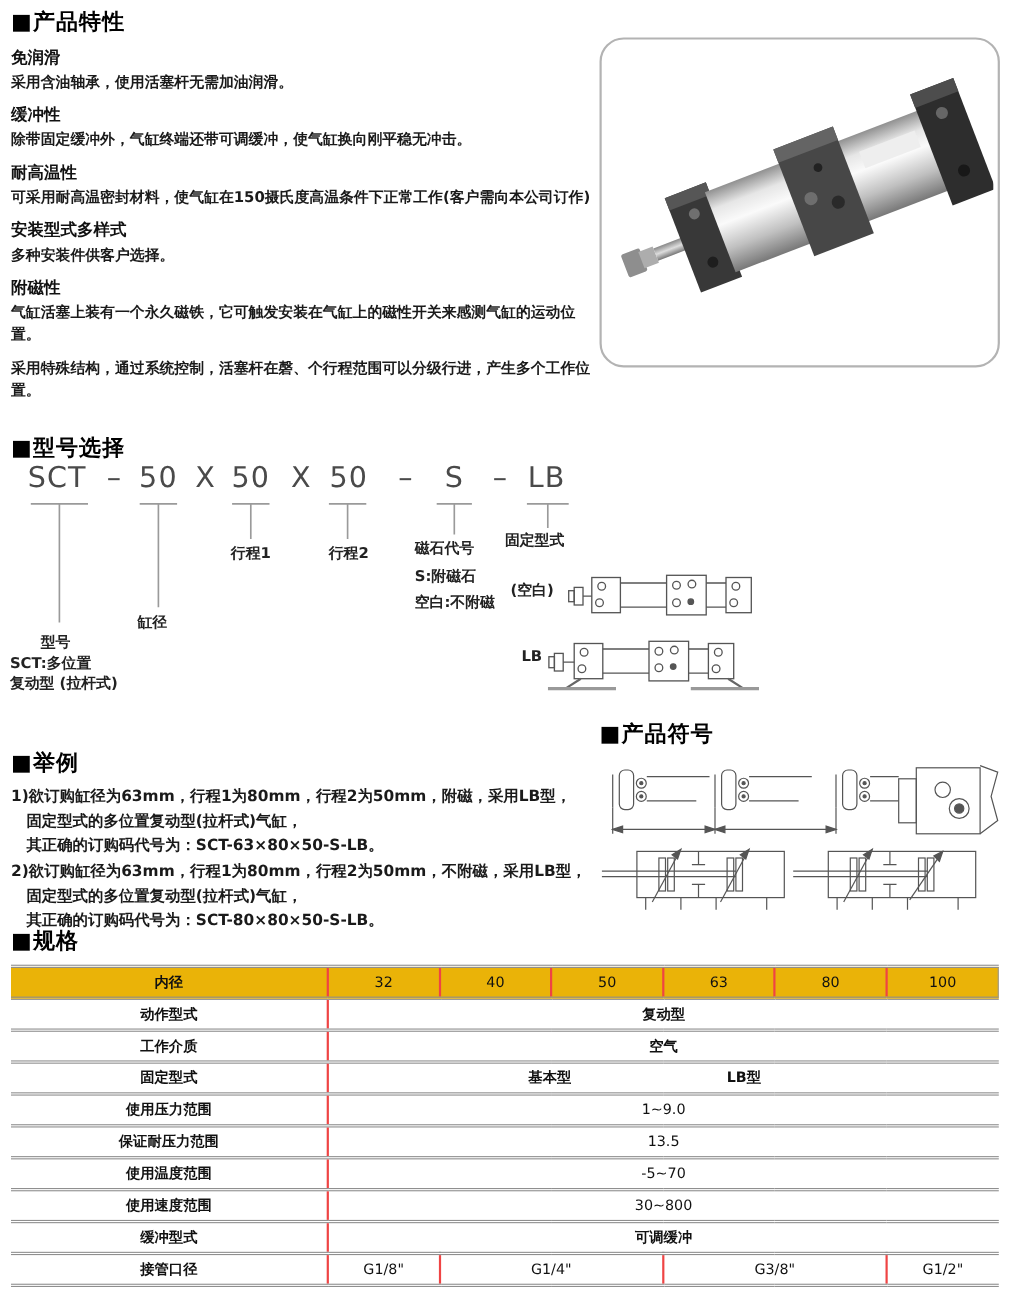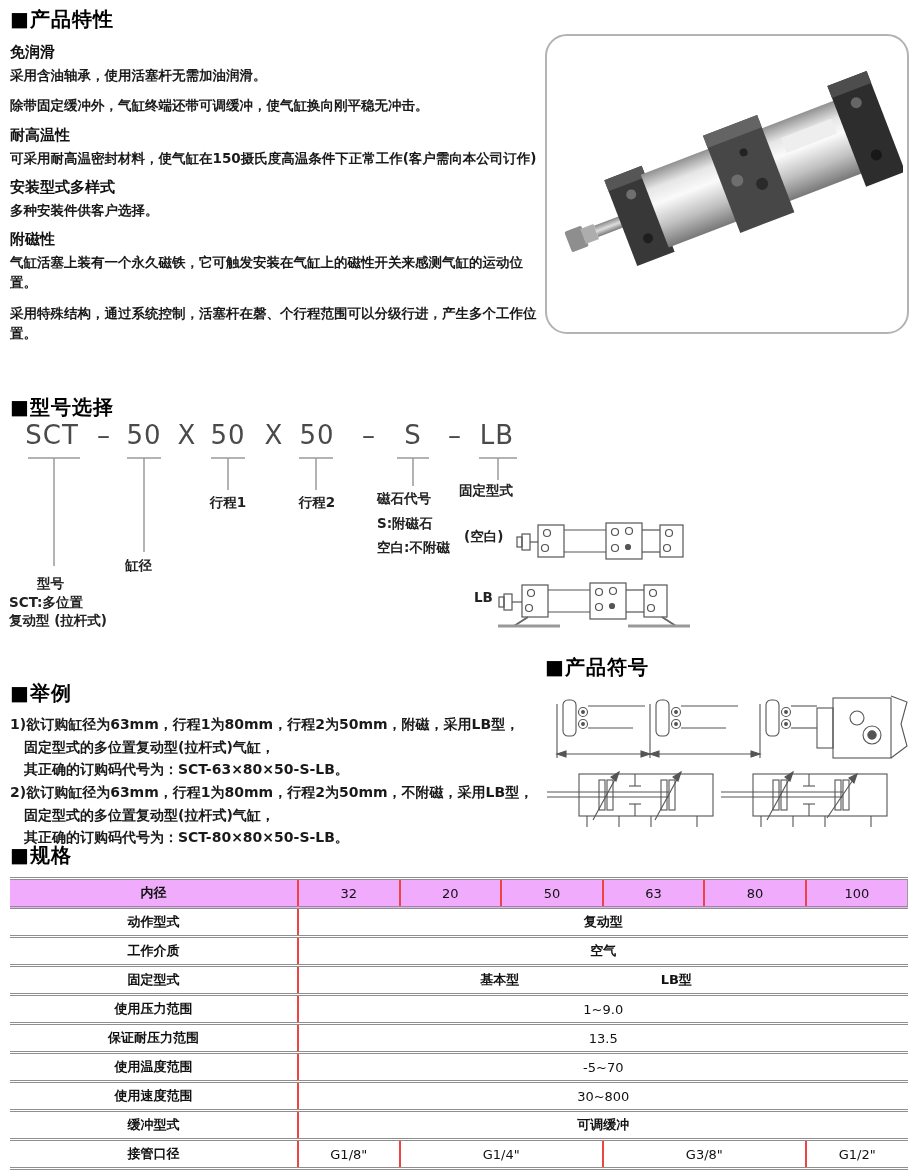--- a/index.html
+++ b/index.html
@@ -37,21 +37,21 @@
   .symbols h2.sec{position:absolute;left:0;top:0;}
   .sym-top{position:absolute;left:0;top:34px;}
   .sym-cyl1{position:absolute;left:2px;top:116px;}
   .sym-cyl2{position:absolute;left:176px;top:116px;}
 
   
   .specs{position:absolute;left:10px;top:842px;width:898px;}
   table.spec{width:898px;border-collapse:collapse;table-layout:fixed;margin-top:8px;font-size:13px;}
   table.spec td{height:26px;text-align:center;vertical-align:middle;padding:0;
                 border-bottom:3px double #8f8f8f;}
-  table.spec tr.hdr td{background:#f0abfc;border-top:3px double #8f8f8f;}
+  table.spec tr.hdr td{background:#eab308;border-top:3px double #8f8f8f;}
   table.spec td.lab{font-weight:bold;color:#111;}
   table.spec td.v{border-left:2px solid #ef4444;}
   table.spec tr.hdr td.v:last-child{border-right:1px solid #9a9a9a;}
   table.spec td.cn{font-weight:bold;}
   table.spec td.dual{position:relative;}
   table.spec td.dual span{position:absolute;top:50%;transform:translate(-50%,-50%);font-weight:bold;text-align:center;}
   table.spec td.dual span.s1{left:33%;}
   table.spec td.dual span.s2{left:62%;}
   svg{display:block;}
 </style>
@@ -60,20 +60,21 @@
 
 <div class="page">
 
   <div class="features">
     <h2 class="sec">■产品特性</h2>
     <div class="feat">
       <p class="feat-name">免润滑</p>
       <p class="feat-desc">采用含油轴承，使用活塞杆无需加油润滑。</p>
     </div>
     <div class="feat">
+      <p class="feat-name">缓冲性</p>
       <p class="feat-desc">除带固定缓冲外，气缸终端还带可调缓冲，使气缸换向刚平稳无冲击。</p>
     </div>
     <div class="feat">
       <p class="feat-name">耐高温性</p>
       <p class="feat-desc">可采用耐高温密封材料，使气缸在150摄氏度高温条件下正常工作(客户需向本公司订作)</p>
     </div>
     <div class="feat">
       <p class="feat-name">安装型式多样式</p>
       <p class="feat-desc">多种安装件供客户选择。</p>
     </div>
@@ -340,21 +341,21 @@
           <col>
           <col>
           <col>
           <col>
           <col>
       </colgroup>
       <tbody>
           <tr class="hdr">
         <td class="lab">内径</td>
         <td class="v">32</td>
-        <td class="v">20</td>
+        <td class="v">40</td>
         <td class="v">50</td>
         <td class="v">63</td>
         <td class="v">80</td>
         <td class="v">100</td>
       </tr>
       <tr>
         <td class="lab">动作型式</td>
         <td class="v cn" colspan="6">复动型</td>
       </tr>
       <tr>

